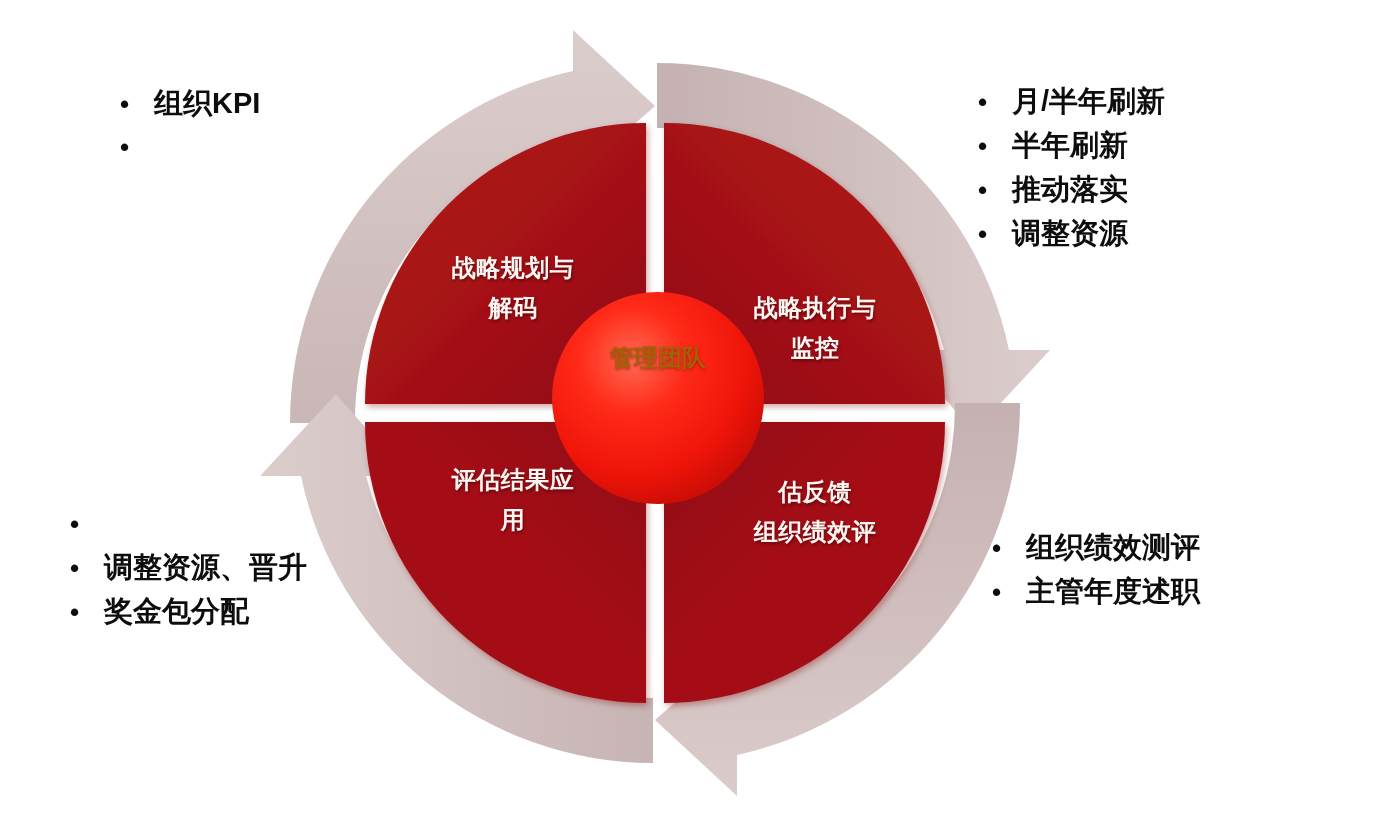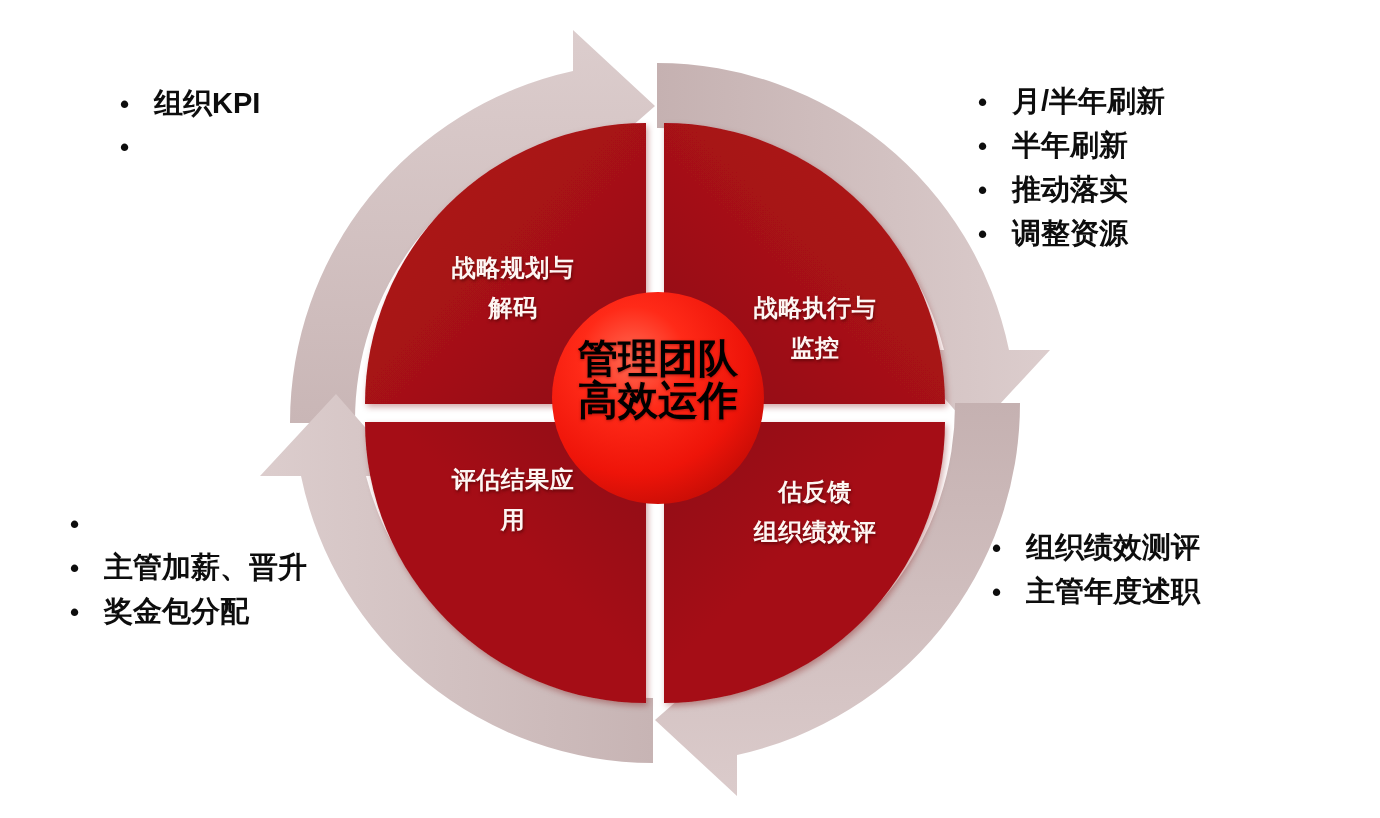--- a/index.html
+++ b/index.html
@@ -84,22 +84,22 @@
   #quad-label-br { left: 700px; top: 472px; }
   .quad-label .line { display: block; }
 
   
   #hub-label {
     position: absolute;
     left: 553px;
     top: 337px;
     width: 210px;
     text-align: center;
-    color: #000000;
-    font-size: 40px;
+    color: #a16207;
+    font-size: 24px;
     line-height: 42px;
     font-weight: 700;
     text-shadow: 0 1px 3px rgba(120,0,0,0.55);
     pointer-events: none;
   }
   #hub-label .line { display: block; }
 </style>
 </head>
 <body>
 
@@ -231,21 +231,20 @@
     <span class="line">用</span>
   </div>
 
   <div class="quad-label" id="quad-label-br">
     <span class="line">估反馈</span>
     <span class="line">组织绩效评</span>
   </div>
 
   <div id="hub-label">
     <span class="line">管理团队</span>
-    <span class="line">高效运作</span>
   </div>
 
   <ul class="bullet-list" id="list-top-left">
       <li>
         <span class="bullet-dot">•</span>
         <span class="bullet-text">组织KPI</span>
       </li>
       <li>
         <span class="bullet-dot">•</span>
       </li>
@@ -269,21 +268,21 @@
         <span class="bullet-text">调整资源</span>
       </li>
     </ul>
 
   <ul class="bullet-list" id="list-bottom-left">
       <li>
         <span class="bullet-dot">•</span>
       </li>
       <li>
         <span class="bullet-dot">•</span>
-        <span class="bullet-text">主管加薪、晋升</span>
+        <span class="bullet-text">调整资源、晋升</span>
       </li>
       <li>
         <span class="bullet-dot">•</span>
         <span class="bullet-text">奖金包分配</span>
       </li>
     </ul>
 
   <ul class="bullet-list" id="list-bottom-right">
       <li>
         <span class="bullet-dot">•</span>

